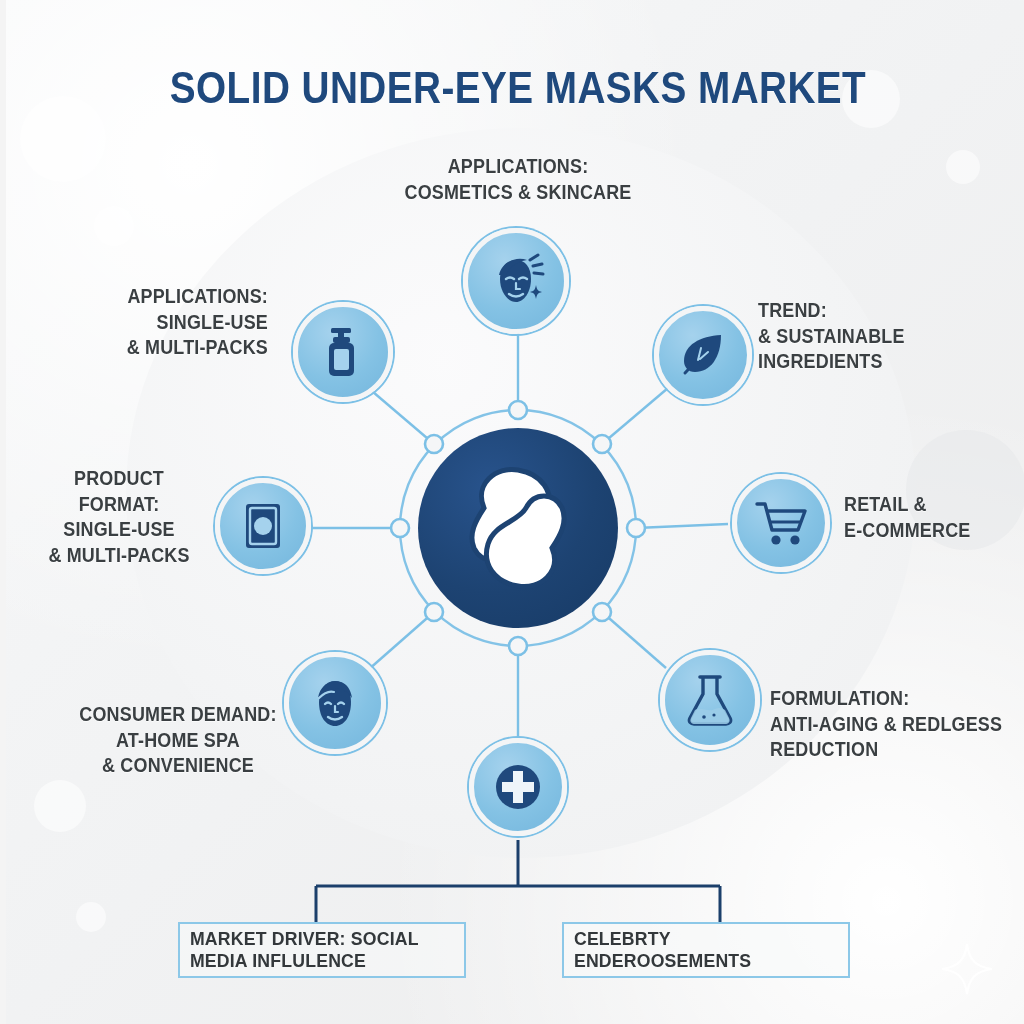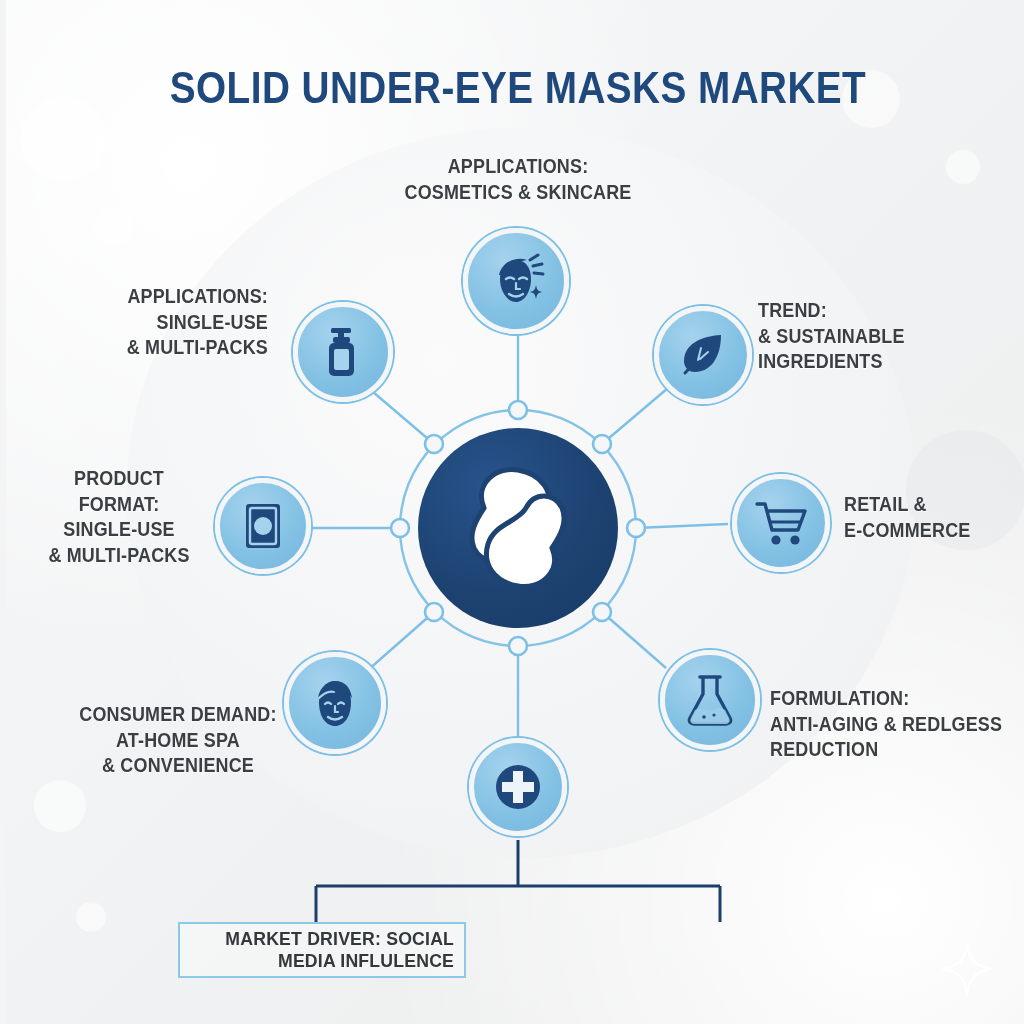--- a/index.html
+++ b/index.html
@@ -285,17 +285,20 @@
 ANTI-AGING &amp; REDLGESS
 REDUCTION</div>
 
   <div class="node" style="left:463px; top:738px; width:98px; height:98px;">
     <svg width="58" height="58" viewBox="0 0 58 58">
       <circle cx="29" cy="29" r="22" fill="#1f497d"></circle>
       <path d="M24 13 L34 13 L34 24 L45 24 L45 34 L34 34 L34 45 L24 45 L24 34 L13 34 L13 24 L24 24 Z" fill="#eef5fa"></path>
     </svg>
   </div>
 
-  <div class="outbox" style="left:172px; top:922px; width:288px; height:56px;text-align:right;">
+  <div class="outbox" style="left:172px; top:922px; width:288px; height:56px;">
     <span>MARKET DRIVER: SOCIAL MEDIA INFLULENCE</span>
   </div>
+  <div class="outbox" style="left:556px; top:922px; width:288px; height:56px;">
+    <span>CELEBRTY ENDEROOSEMENTS</span>
+  </div>
 
 </div>
 
 </body></html>

